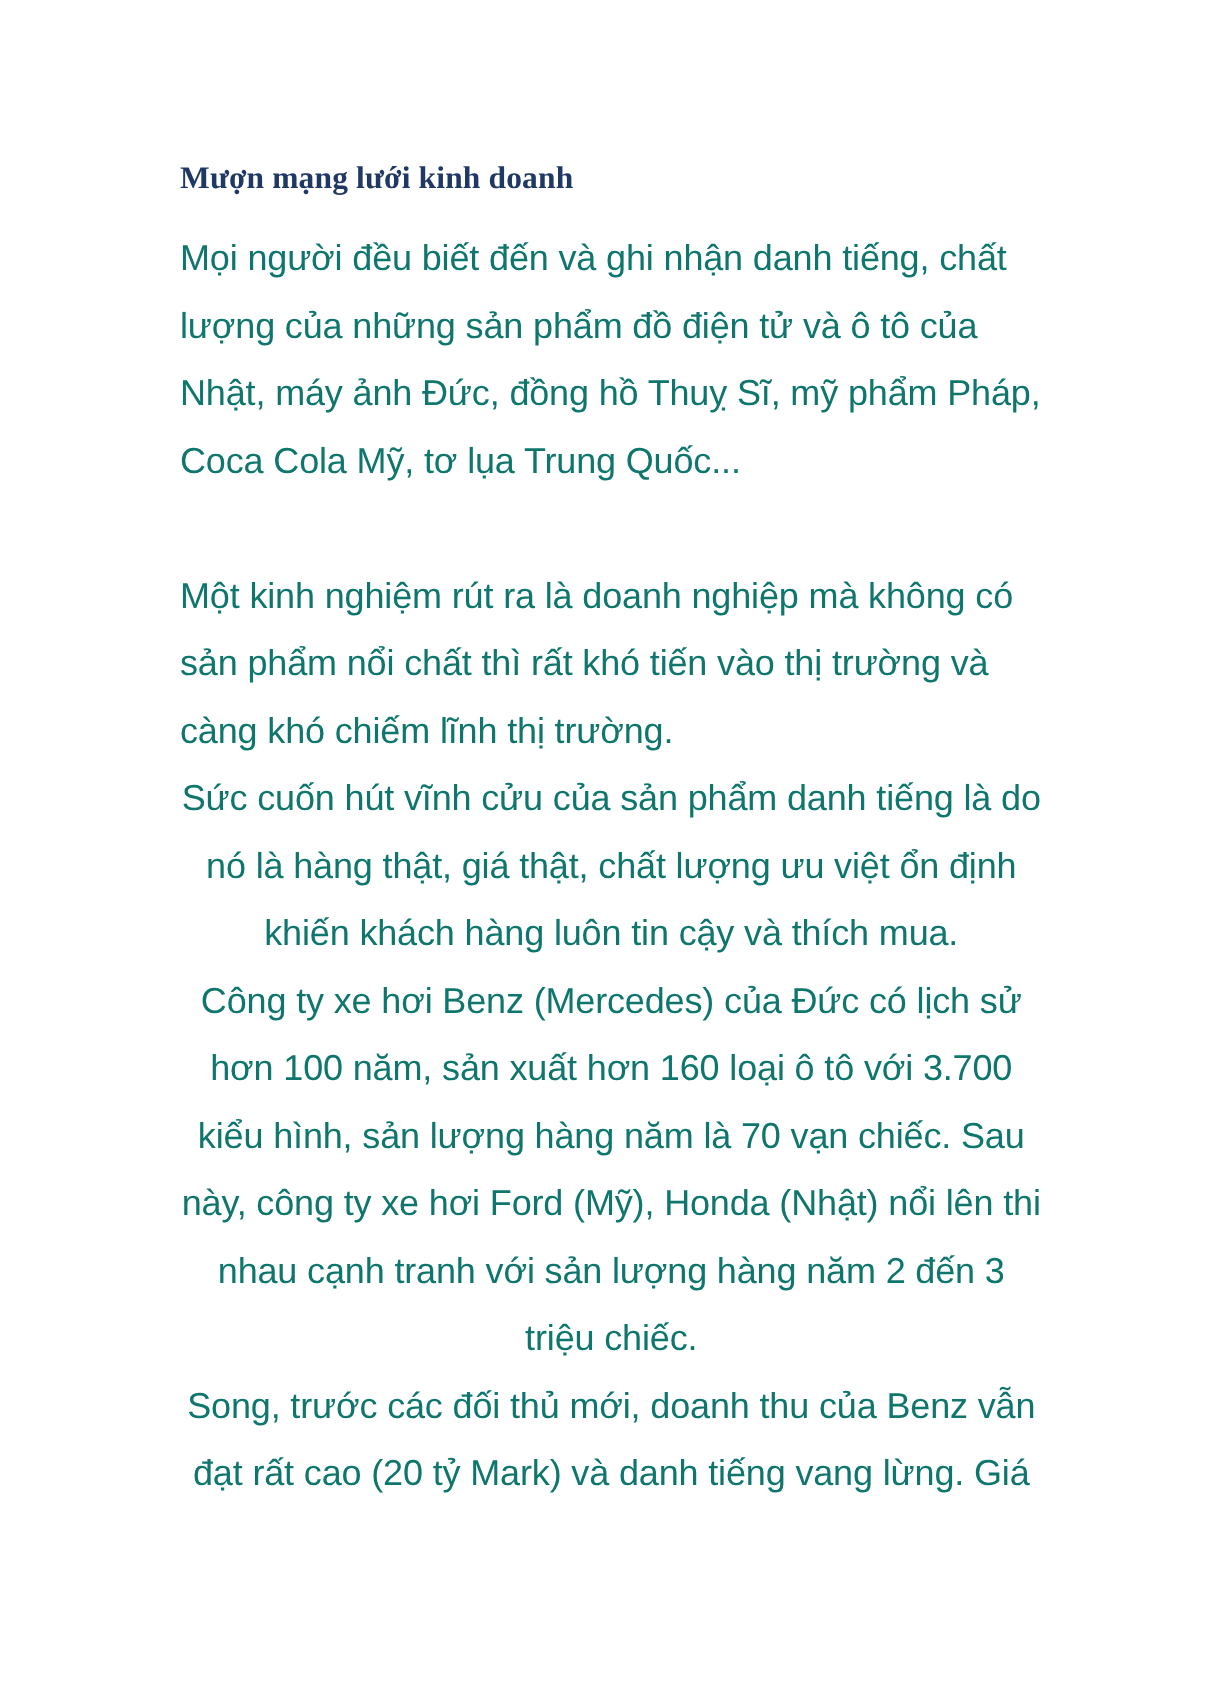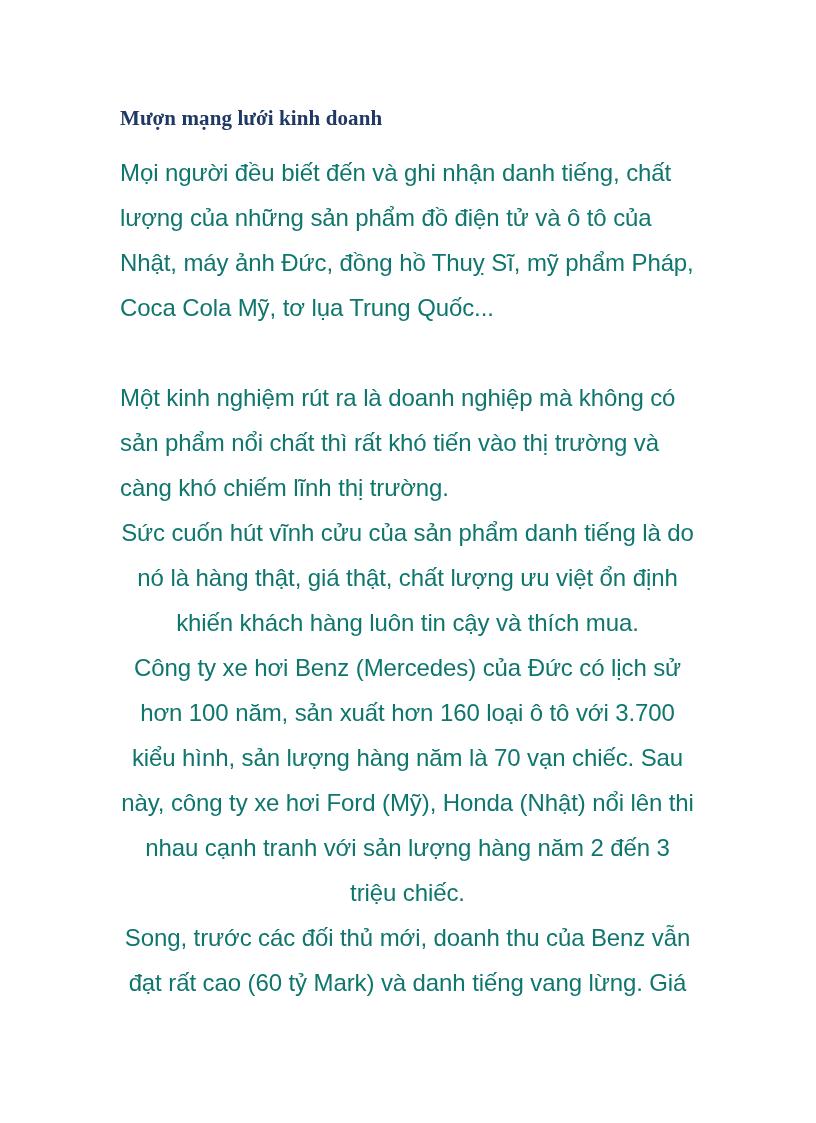--- a/index.html
+++ b/index.html
@@ -67,16 +67,16 @@
     <p class="para">Mọi người đều biết đến và ghi nhận danh tiếng, chất lượng của những sản phẩm đồ điện tử và ô tô của Nhật, máy ảnh Đức, đồng hồ Thuỵ Sĩ, mỹ phẩm Pháp, Coca Cola Mỹ, tơ lụa Trung Quốc...</p>
 
     <div class="spacer-line"></div>
 
     <p class="para">Một kinh nghiệm rút ra là doanh nghiệp mà không có sản phẩm nổi chất thì rất khó tiến vào thị trường và càng khó chiếm lĩnh thị trường.</p>
 
     <p class="para">Sức cuốn hút vĩnh cửu của sản phẩm danh tiếng là do nó là hàng thật, giá thật, chất lượng ưu việt ổn định khiến khách hàng luôn tin cậy và thích mua.</p>
 
     <p class="para">Công ty xe hơi Benz (Mercedes) của Đức có lịch sử hơn 100 năm, sản xuất hơn 160 loại ô tô với 3.700 kiểu hình, sản lượng hàng năm là 70 vạn chiếc. Sau này, công ty xe hơi Ford (Mỹ), Honda (Nhật) nổi lên thi nhau cạnh tranh với sản lượng hàng năm 2 đến 3 triệu chiếc.</p>
 
-    <p class="para">Song, trước các đối thủ mới, doanh thu của Benz vẫn đạt rất cao (60 tỷ Mark) và danh tiếng vang lừng. Giá</p>
+    <p class="para">Song, trước các đối thủ mới, doanh thu của Benz vẫn đạt rất cao (20 tỷ Mark) và danh tiếng vang lừng. Giá</p>
 
   </div>
 </div>
 
 </body></html>

